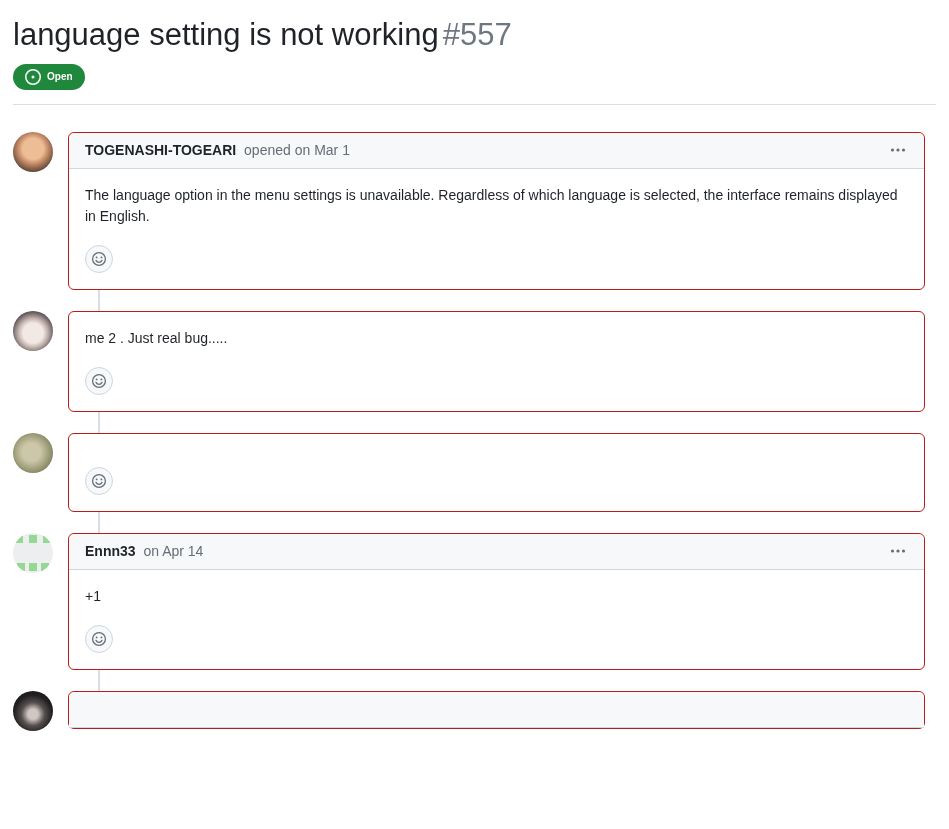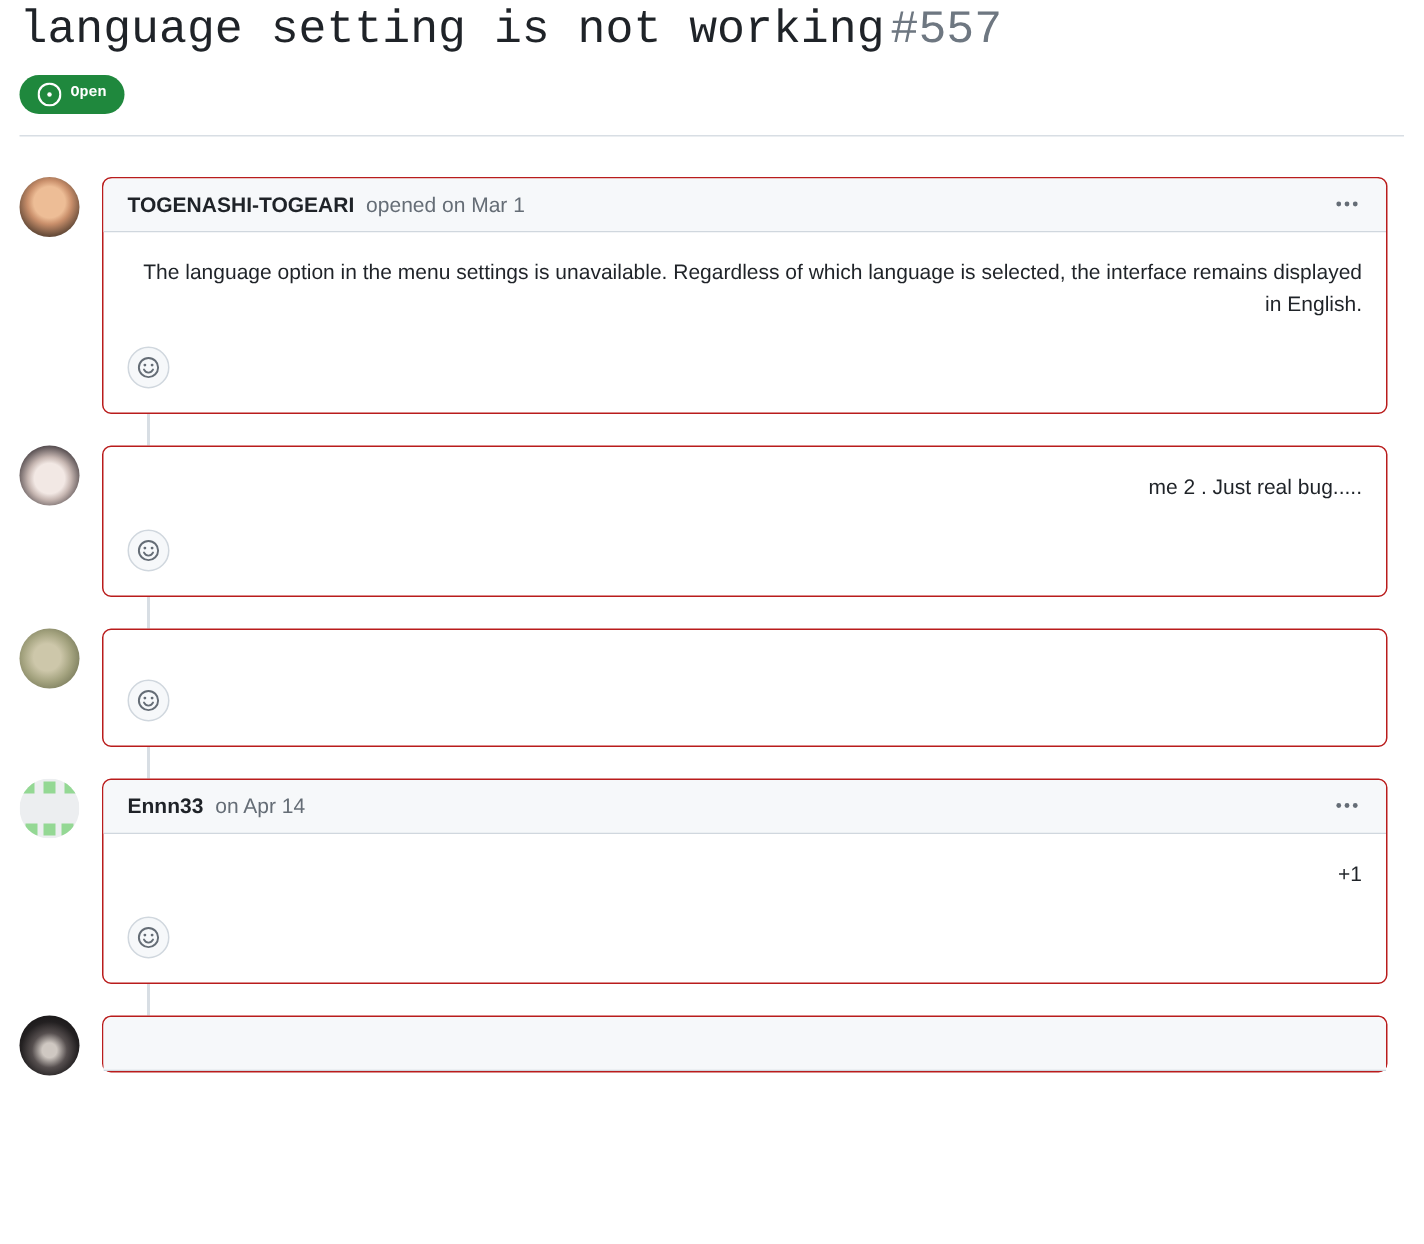--- a/index.html
+++ b/index.html
@@ -4,21 +4,21 @@
 <style>
   * { box-sizing: border-box; margin: 0; padding: 0; }
   html, body { width: 949px; height: 829px; overflow: hidden; background: #ffffff; }
   body {
     font-family: "Liberation Sans", "DejaVu Sans", sans-serif;
     color: #1f2328;
     font-size: 14px;
   }
 
   
-  .issue-header { padding: 2px 24px 0 13px; font-family: Liberation Mono, monospace; }
+  .issue-header { padding: 16px 24px 0 13px; }
   .issue-title {
     font-size: 31px;
     font-weight: 400;
     line-height: 1.25;
     color: #1f2328;
   }
   .issue-number { color: #6e7781; font-weight: 400; margin-left: 4px; }
   .state-row { margin-top: 9px; }
   .state-badge {
     display: inline-flex;
@@ -75,21 +75,21 @@
   .meta { color: #656d76; margin-left: 4px; }
   .kebab-btn {
     background: transparent;
     border: none;
     padding: 4px 2px;
     display: inline-flex;
     align-items: center;
     cursor: pointer;
   }
   .comment-body { padding: 16px; line-height: 1.55; color: #1f2328; }
-  .body-line { min-height: 21px; text-align: right; }
+  .body-line { min-height: 21px; }
   .reaction-btn {
     margin-top: 17px;
     width: 28px;
     height: 28px;
     border-radius: 50%;
     border: 1px solid #d0d7de;
     background: #f6f8fa;
     display: flex;
     align-items: center;
     justify-content: center;

